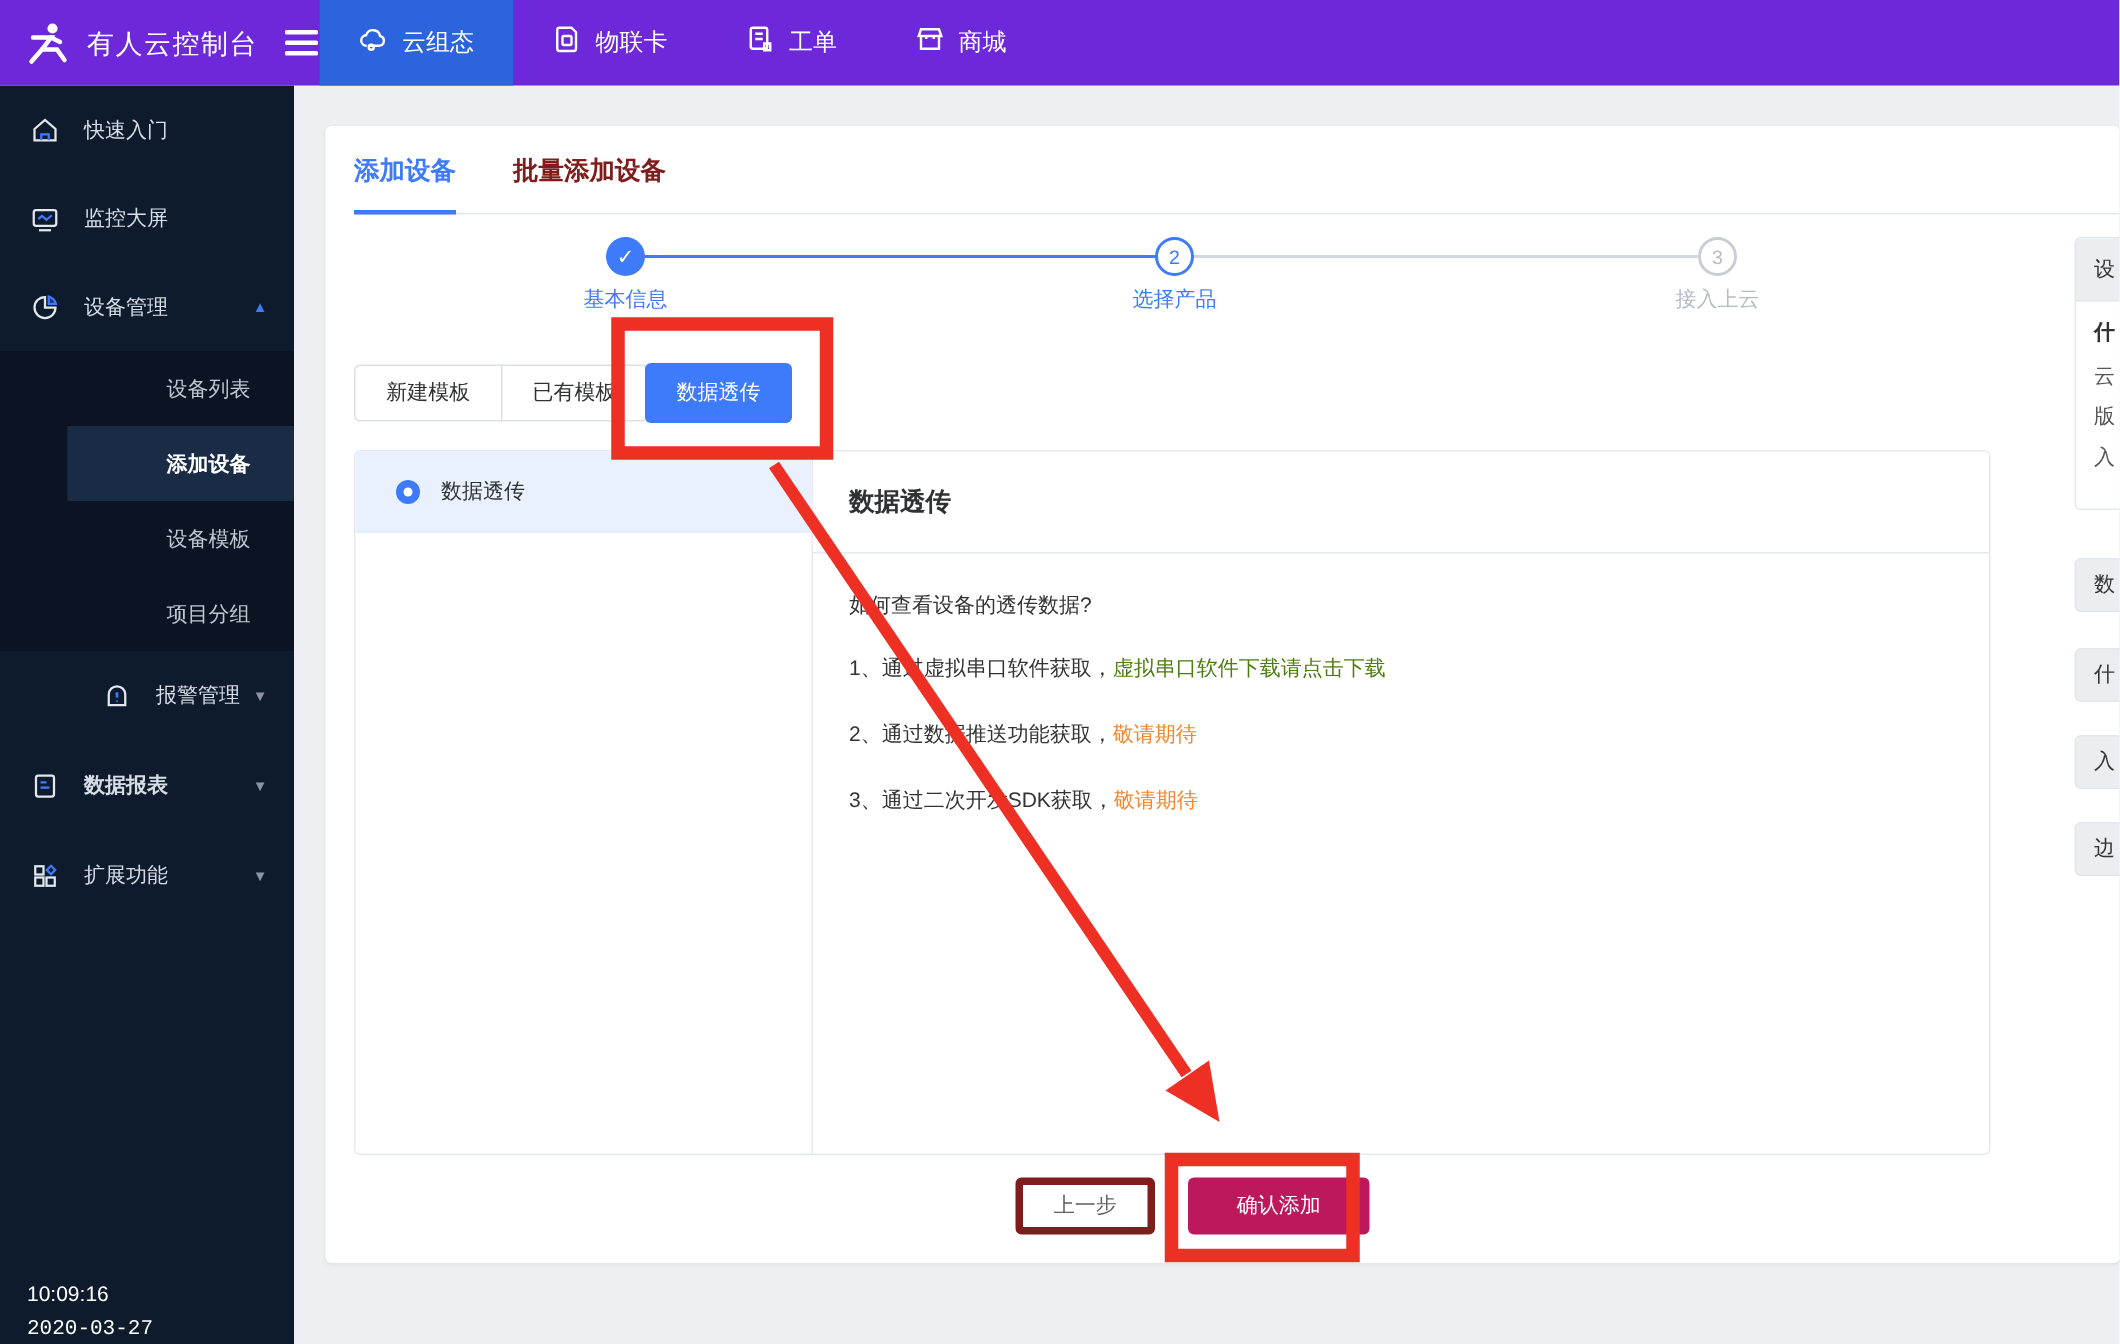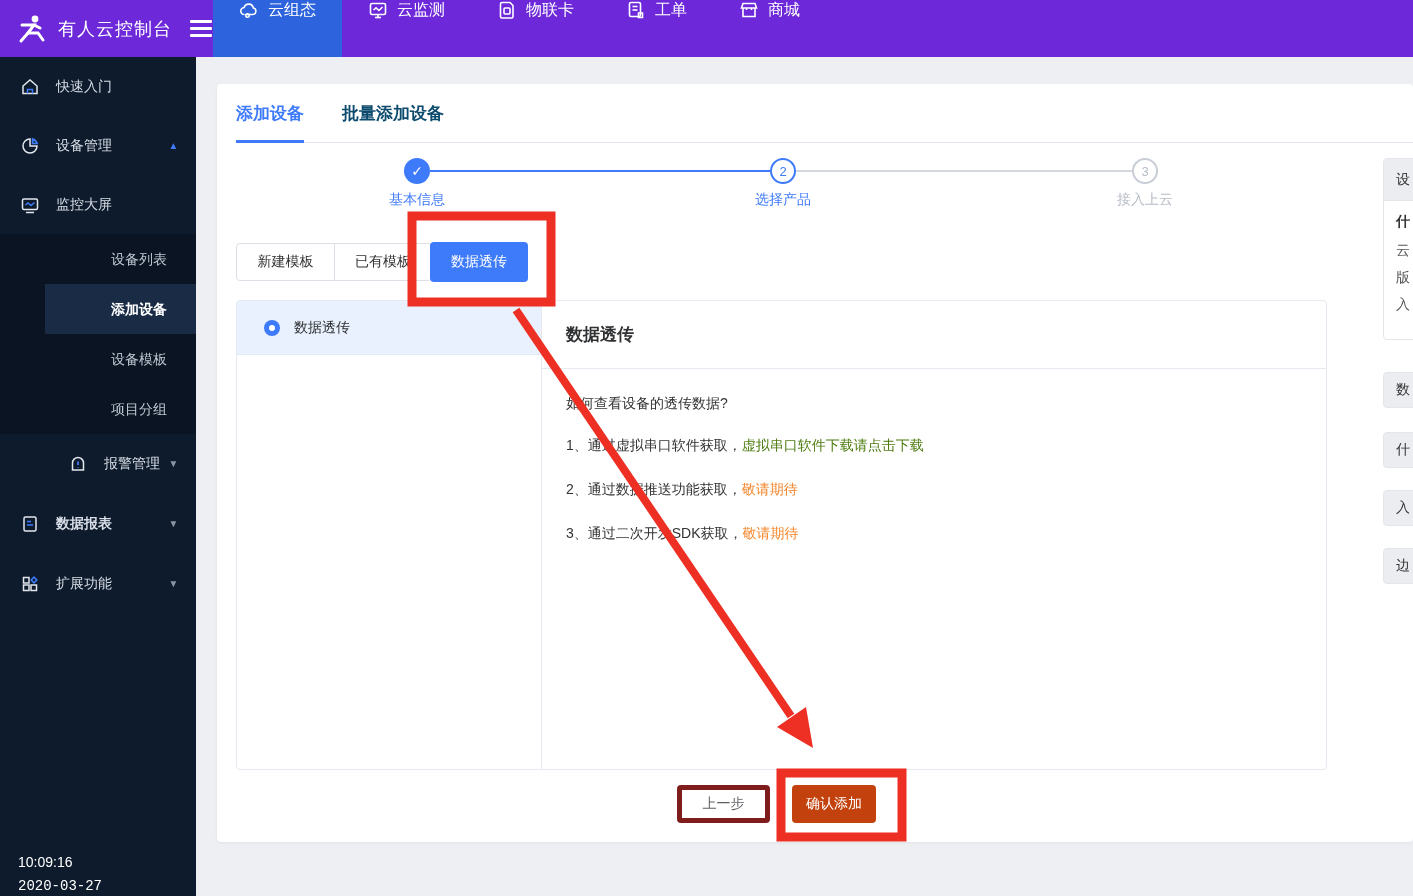--- a/index.html
+++ b/index.html
@@ -7,41 +7,41 @@
   body { position:relative; background:#edeff3; }
 
   
   .header { position:absolute; left:0; top:0; width:1413px; height:57px; background:#6d28d9; display:flex; align-items:stretch; z-index:10; }
   .logo-block { width:196px; display:flex; align-items:center; padding-left:14px; gap:10px; }
   .logo-mark { width:34px; height:34px; flex:0 0 auto; }
   .logo-text { color:#fff; font-size:18px; letter-spacing:1px; white-space:nowrap; }
   .hamburger { display:flex; flex-direction:column; gap:4px; margin-left:8px; cursor:pointer; }
   .hamburger span { display:block; width:22px; height:3px; background:#fff; border-radius:1px; }
   .top-nav { display:flex; align-items:stretch; margin-left:17px; }
-  .top-nav-item { display:flex; align-items:flex-start; gap:9px; padding:0 26px; color:#fff; font-size:16px; cursor:pointer; }
+  .top-nav-item { display:flex; align-items:center; gap:9px; padding:0 26px; color:#fff; font-size:16px; cursor:pointer; }
   .top-nav-item.active { background:#2d63dd; }
   .top-nav-item svg { width:20px; height:20px; }
 
   
   .sidebar { position:absolute; left:0; top:57px; width:196px; height:839px; background:#0e1b2c; z-index:9; color:#d7dde6; }
   .side-item { height:59px; display:flex; align-items:center; padding:0 18px 0 20px; font-size:14px; cursor:pointer; }
   .side-item .s-icon { width:20px; height:20px; margin-right:16px; flex:0 0 auto; }
   .side-item .s-label { flex:1; }
   .caret { font-size:9px; color:#8a93a2; transform:scale(1.1); }
   .caret.up { color:#3e7bfa; }
   .submenu { background:#0a1422;padding-left:45px; }
   .sub-item { height:50px; line-height:50px; padding-left:66px; font-size:14px; color:#bfc7d2; cursor:pointer; }
   .sub-item.active { background:#1a2b46; color:#fff; font-weight:bold; }
   .side-time { position:absolute; left:18px; bottom:26px; font-size:14px; color:#fff; }
   .side-date { position:absolute; left:18px; bottom:2px; font-size:14px; color:#fff;font-family:Liberation Mono, monospace; }
 
   
   .card { position:absolute; left:217px; top:84px; width:1196px; height:758px; background:#fff; border-radius:4px; box-shadow:0 1px 3px rgba(0,0,0,0.06); z-index:5; }
   .tabs { position:absolute; left:19px; top:0; right:0; height:59px; border-bottom:1px solid #e4e7ed; display:flex; gap:38px; align-items:center; }
-  .tab { font-size:17px; font-weight:bold; color:#0c4a6e; cursor:pointer; position:relative; height:100%; display:flex; align-items:center; }
+  .tab { font-size:17px; font-weight:bold; color:#7f1d1d; cursor:pointer; position:relative; height:100%; display:flex; align-items:center; }
   .tab.active { color:#3e7bfa; }
   .tab.active::after { content:""; position:absolute; left:0; right:0; bottom:-1px; height:3px; background:#3e7bfa; }
 
   
   .step-line { position:absolute; height:2px; top:86px; }
   .step-line.blue { background:#3e7bfa; }
   .step-line.gray { background:#d3d7de; }
   .step-circle { position:absolute; top:74px; width:26px; height:26px; border-radius:50%; display:flex; align-items:center; justify-content:center; font-size:13px; background:#fff; }
   .step-circle.done { background:#3e7bfa; color:#fff; font-size:14px; }
   .step-circle.current { border:2px solid #3e7bfa; color:#3e7bfa; }
@@ -66,21 +66,21 @@
   .detail-head { height:68px; border-bottom:1px solid #e6e9ef; display:flex; align-items:center; padding-left:24px; font-size:17px; font-weight:bold; color:#303133; }
   .detail-body { padding:26px 24px 0 24px; font-size:14px; color:#333; }
   .detail-q { margin-bottom:24px; }
   .detail-item { margin-bottom:26px; }
   .lnk-blue { color:#4d7c0f; cursor:pointer; }
   .lnk-orange { color:#f5862b; }
 
   
   .btn { position:absolute; top:701px; height:38px; border-radius:4px; font-size:14px; display:flex; align-items:center; justify-content:center; cursor:pointer; }
   .btn-prev { left:460px; width:93px; background:#fff; border:5px solid #7f1d1d; color:#606266; }
-  .btn-confirm { left:575px; width:84px; background:#c2410c; color:#fff; border:none; }
+  .btn-confirm { left:575px; width:121px; background:#be185d; color:#fff; border:none; }
 
   
   .help-box1 { position:absolute; left:1383px; top:158px; width:44px; height:182px; background:#fff; border:1px solid #e3e6eb; border-radius:4px 0 0 4px; z-index:12; overflow:hidden; }
   .help-box1-head { height:42px; background:#ebedf1; border-bottom:1px solid #e3e6eb; display:flex; align-items:center; padding-left:12px; font-size:14px; color:#333; cursor:pointer; }
   .help-box1-body { padding:12px 0 0 12px; font-size:14px; color:#555; }
   .help-box1-body .hb-line { margin-bottom:9px; white-space:nowrap; }
   .help-box1-body .hb-line.strong { color:#333; font-weight:bold; margin-bottom:11px; }
   .help-chip { position:absolute; left:1383px; width:44px; height:36px; background:#ebedf1; border:1px solid #e3e6eb; border-radius:4px 0 0 4px; display:flex; align-items:center; padding-left:12px; font-size:14px; color:#333; z-index:12; cursor:pointer; }
 
   
@@ -113,31 +113,20 @@
         <svg viewBox="0 0 20 20" fill="none" stroke="#fff" stroke-width="1.6">
           <path d="M5.5 14.5a3.5 3.5 0 0 1-.4-7A4.8 4.8 0 0 1 14.4 8a3.3 3.3 0 0 1-.6 6.5H6.5"></path>
           <circle cx="8.5" cy="15.5" r="1.7"></circle>
         </svg>
       </span>
       <span>云组态</span>
     </div>
     <div class="top-nav-item">
       <span>
         <svg viewBox="0 0 20 20" fill="none" stroke="#fff" stroke-width="1.6">
-          <rect x="2.5" y="3.5" width="15" height="11" rx="1.5"></rect>
-          <path d="M5.5 10 L8 7.8 L11 10.5 L14.5 7"></path>
-          <path d="M7 17.5 h6"></path>
-            <path d="M10 14.5 v3"></path>
-        </svg>
-      </span>
-      <span>云监测</span>
-    </div>
-    <div class="top-nav-item">
-      <span>
-        <svg viewBox="0 0 20 20" fill="none" stroke="#fff" stroke-width="1.6">
           <path d="M5 2.5 h8 l3 3 v11 a1.5 1.5 0 0 1 -1.5 1.5 h-9.5 a1.5 1.5 0 0 1 -1.5 -1.5 v-12.5 a1.5 1.5 0 0 1 1.5 -1.5 z"></path>
           <rect x="7" y="8" width="6" height="6" rx="1"></rect>
         </svg>
       </span>
       <span>物联卡</span>
     </div>
     <div class="top-nav-item">
       <span>
         <svg viewBox="0 0 20 20" fill="none" stroke="#fff" stroke-width="1.6">
           <rect x="3.5" y="2.5" width="11" height="14" rx="1.5"></rect>
@@ -167,36 +156,36 @@
       <svg viewBox="0 0 20 20" fill="none" stroke="#e3e8ee" stroke-width="1.5">
         <path d="M3 9 L10 3 L17 9 V16.5 H3 Z"></path>
         <path d="M7.5 16.5 v-4 h5 v4" stroke="#3e7bfa"></path>
       </svg>
     </span>
     <span class="s-label">快速入门</span>
   </div>
   <div class="side-item">
     <span class="s-icon">
       <svg viewBox="0 0 20 20" fill="none" stroke="#e3e8ee" stroke-width="1.5">
-        <path d="M10 3 a7 7 0 1 0 7 7 h-7 z"></path>
-        <path d="M12.5 2.8 a7 7 0 0 1 4.7 4.7 h-4.7 z" stroke="#3e7bfa" fill="#3e7bfa" fill-opacity="0.25"></path>
-      </svg>
-    </span>
-    <span class="s-label">设备管理</span>
-    <span class="caret up">▲</span>
-  </div>
-  <div class="side-item">
-    <span class="s-icon">
-      <svg viewBox="0 0 20 20" fill="none" stroke="#e3e8ee" stroke-width="1.5">
         <rect x="2.5" y="4" width="15" height="10.5" rx="1.5"></rect>
         <path d="M5.5 10 L8 8 L11 10.5 L14.5 7.5" stroke="#3e7bfa"></path>
         <path d="M6 17.5 h8"></path>
       </svg>
     </span>
     <span class="s-label">监控大屏</span>
+  </div>
+  <div class="side-item">
+    <span class="s-icon">
+      <svg viewBox="0 0 20 20" fill="none" stroke="#e3e8ee" stroke-width="1.5">
+        <path d="M10 3 a7 7 0 1 0 7 7 h-7 z"></path>
+        <path d="M12.5 2.8 a7 7 0 0 1 4.7 4.7 h-4.7 z" stroke="#3e7bfa" fill="#3e7bfa" fill-opacity="0.25"></path>
+      </svg>
+    </span>
+    <span class="s-label">设备管理</span>
+    <span class="caret up">▲</span>
   </div>
   <div class="submenu">
     <div class="sub-item">设备列表</div>
     <div class="sub-item active">添加设备</div>
     <div class="sub-item">设备模板</div>
     <div class="sub-item">项目分组</div>
   </div>
   <div class="side-item" style="height:60px;margin-left:48px;">
     <span class="s-icon">
       <svg viewBox="0 0 20 20" fill="none" stroke="#e3e8ee" stroke-width="1.5">

